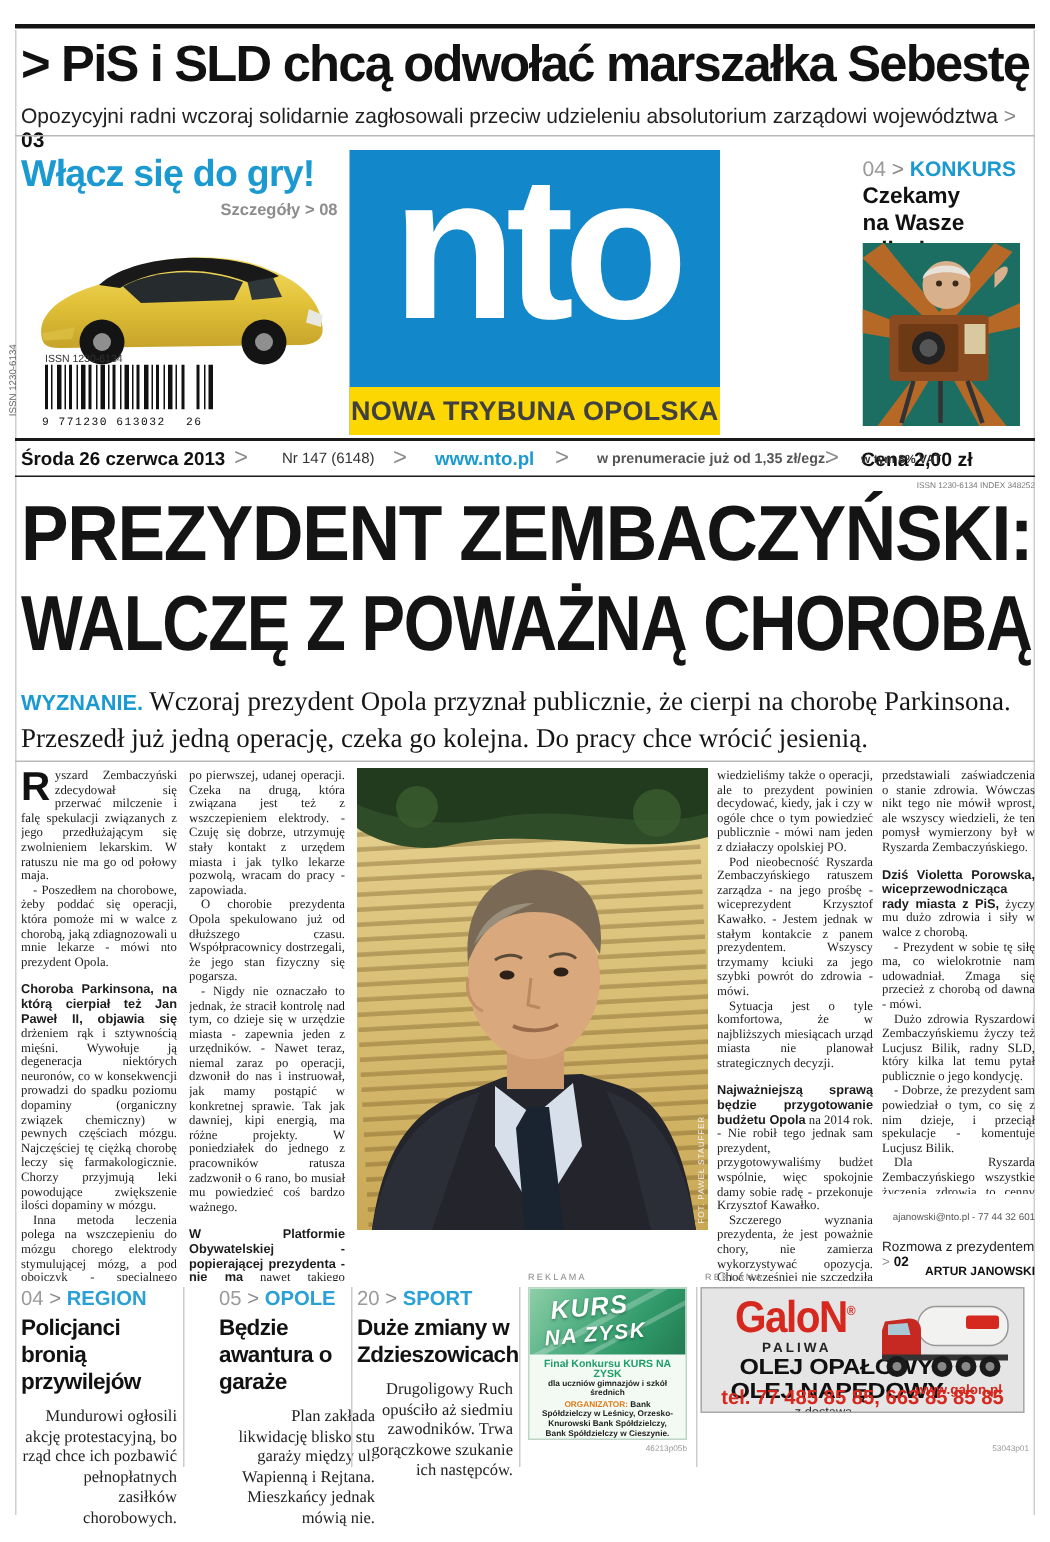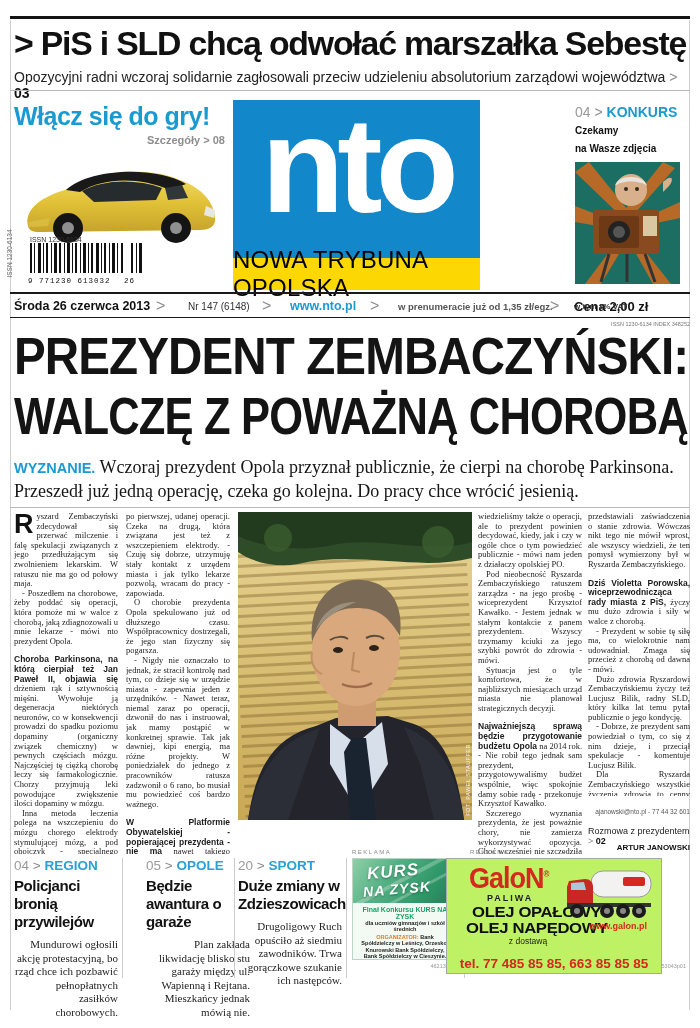--- a/index.html
+++ b/index.html
@@ -28,25 +28,25 @@
   #promo-details { left:14px; top:134px; width:211px; text-align:right; font-size:11px; color:#8d8d8d; font-weight:bold; }
   #car-art { left:10px; top:144px; }
   #issn-vertical { left:-26px; top:250px; font-size:6.5px; color:#666; transform:rotate(-90deg); transform-origin:center; width:70px; text-align:center; }
   #barcode-wrap { left:28px; top:236px; width:120px; }
   #barcode-label { font-size:7px; color:#333; margin-left:2px; }
   #barcode-digits { font-size:7.5px; color:#111; letter-spacing:1px; font-family:"Liberation Mono", monospace; }
 
   #logo-box { left:233px; top:100px; width:247px; height:190px; background:#1287c9; }
   #logo-word { position:absolute; left:0; top:-14px; width:100%; text-align:center; color:#fff; font-size:136px; font-weight:bold; letter-spacing:-7px; line-height:158px; }
   #logo-strip { position:absolute; left:0; bottom:0; width:100%; height:32px; background:#fdd702; display:flex; align-items:center; justify-content:center; }
-  #logo-tagline { font-size:24px; font-weight:normal; color:#000000; letter-spacing:0.2px; }
+  #logo-tagline { font-size:18px; font-weight:bold; color:#404040; letter-spacing:0.2px; }
 
   #konkurs-kicker { left:575px; top:104px; font-size:14px; color:#9a9a9a; }
   #konkurs-kicker .lbl { color:#1b9ad2; font-weight:bold; }
-  #konkurs-title { left:575px; top:122px; width:120px; font-size:10px; font-weight:bold; line-height:18px; color:#111; }
+  #konkurs-title { left:575px; top:122px; width:120px; font-size:15px; font-weight:bold; line-height:18px; color:#111; }
   #konkurs-art { left:575px; top:162px; }
 
   
   #dateline { left:10px; top:292px; width:680px; height:26px; border-top:2.5px solid #1a1a1a; border-bottom:1px solid #1a1a1a; }
   #dateline span { position:absolute; top:50%; transform:translateY(-50%); white-space:nowrap; }
   .dl-date { left:4px; font-size:12.5px; font-weight:bold; color:#111; }
   .dl-s1 { left:146px; } .dl-s2 { left:252px; } .dl-s3 { left:360px; } .dl-s4 { left:540px; }
   .dl-issue { left:178px; font-size:10px; color:#333; }
   .dl-site { left:280px; font-size:12.5px; font-weight:bold; color:#1b9ad2; }
   .dl-sub { left:388px; font-size:9.5px; font-weight:bold; color:#555; }
@@ -99,21 +99,21 @@
   #kurs-l2 { left:10px; top:22px; font-size:14px; transform:rotate(-5deg); }
   .kurs-line { text-align:center; }
   #kurs-head { margin-top:3px; font-size:7px; font-weight:bold; color:#1f9e68; }
   #kurs-sub { font-size:6px; font-weight:bold; color:#222; transform:scale(0.92); }
   #kurs-org { margin-top:1px; padding:0 2px; font-size:6px; font-weight:bold; color:#222; line-height:7px; transform:scale(0.92); }
   #kurs-org .org-lbl { color:#e07b1a; }
   .ad-code { position:absolute; top:963px; font-size:5.5px; color:#999; }
   #code-kurs { left:352px; width:106px; text-align:right; }
   #code-galon { left:470px; width:216px; text-align:right; }
 
-  #ad-galon { left:446px; top:858px; width:216px; height:116px; border:1px solid #a8a8a8; background:#bef264; overflow:hidden; }
+  #ad-galon { left:467px; top:858px; width:216px; height:84px; border:1px solid #a8a8a8; background:#e5e5e5; overflow:hidden; }
   #galon-logo { position:absolute; left:22px; top:4px; font-size:27px; font-weight:bold; color:#d5281e; letter-spacing:-1px; transform:scaleY(1.1); }
   #galon-logo sup { font-size:8px; }
   #galon-paliwa { position:absolute; left:40px; top:34px; font-size:9px; font-weight:bold; letter-spacing:2px; color:#222; }
   .galon-olej { position:absolute; left:6px; width:150px; text-align:center; font-size:14.5px; font-weight:bold; letter-spacing:-0.3px; color:#101010; }
   #galon-o1 { top:45px; } #galon-o2 { top:61px; }
   #galon-dost { position:absolute; left:6px; top:77px; width:150px; text-align:center; font-size:8.5px; color:#222; }
   #galon-phone { position:absolute; left:0; bottom:2px; width:100%; text-align:center; font-size:13.5px; font-weight:bold; color:#d5281e; }
   #truck-art { position:absolute; right:6px; top:6px; }
   #galon-site { position:absolute; right:14px; top:62px; font-size:9px; font-weight:bold; color:#d5281e; }
 </style>

